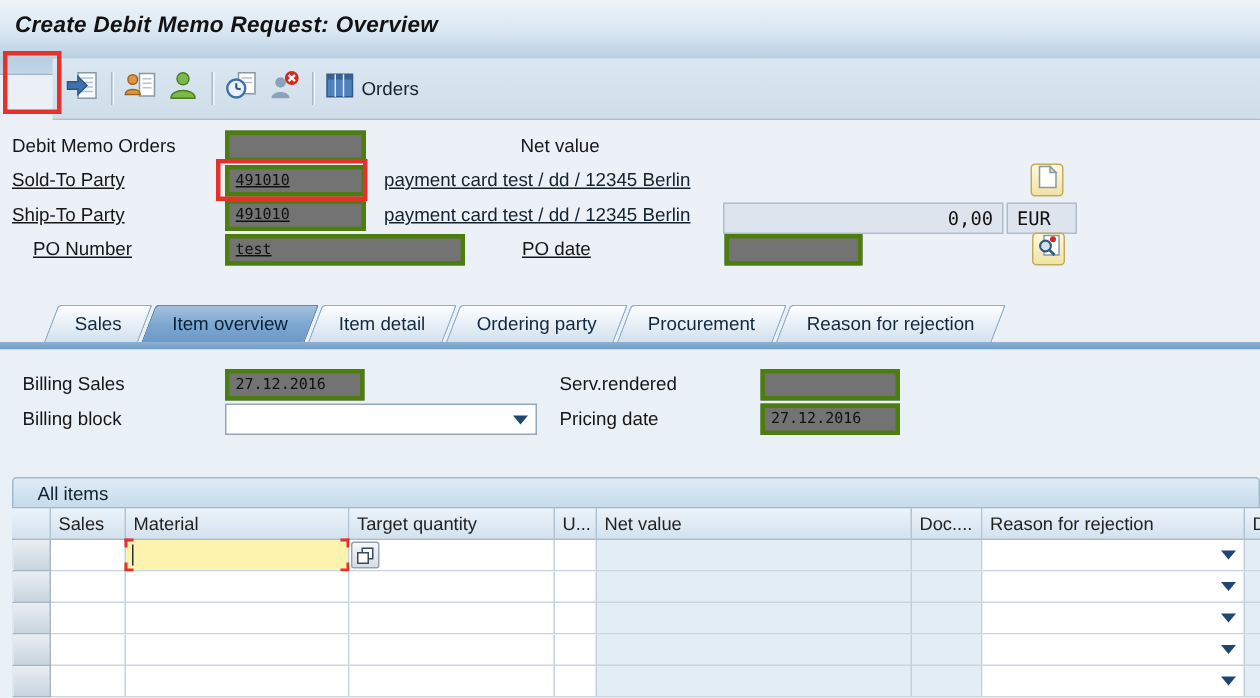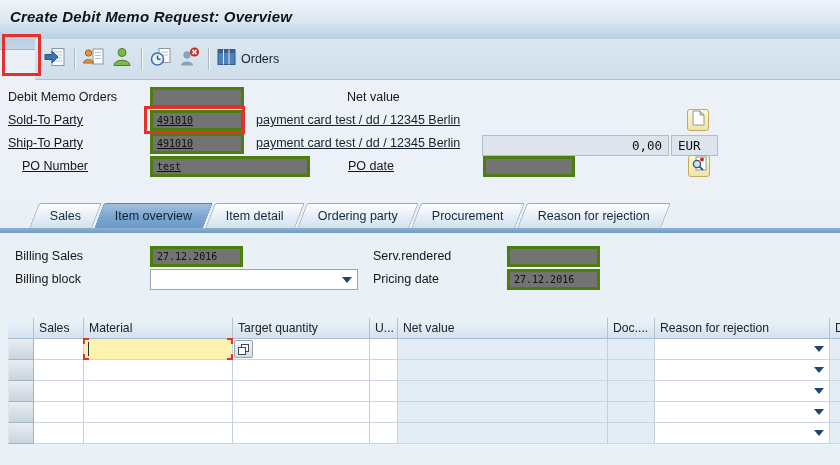--- a/index.html
+++ b/index.html
@@ -241,20 +241,21 @@
 <input class="finput" style="left: 507px; top: 246px; width: 93px;" value="">
 
 <span class="flabel" style="left:15px; top:272px;">Billing block</span>
 <div class="combo" style="left:150px; top:269px; width:208px; position:absolute;">
   <span class="ddtri"></span>
 </div>
 <span class="flabel" style="left:373px; top:272px;">Pricing date</span>
 <input class="finput" style="left: 507px; top: 269px; width: 93px;" value="27.12.2016">
 
 <div class="itable">
+  <div class="tcaption">All items</div>
   <div class="tgrid">
 
     <div class="trow hrow">
       <div class="cell c-sel"></div>
       <div class="cell c-item">Sales</div>
       <div class="cell c-mat">Material</div>
       <div class="cell c-tq">Target quantity</div>
       <div class="cell c-u">U...</div>
       <div class="cell c-nv">Net value</div>
       <div class="cell c-doc">Doc....</div>

